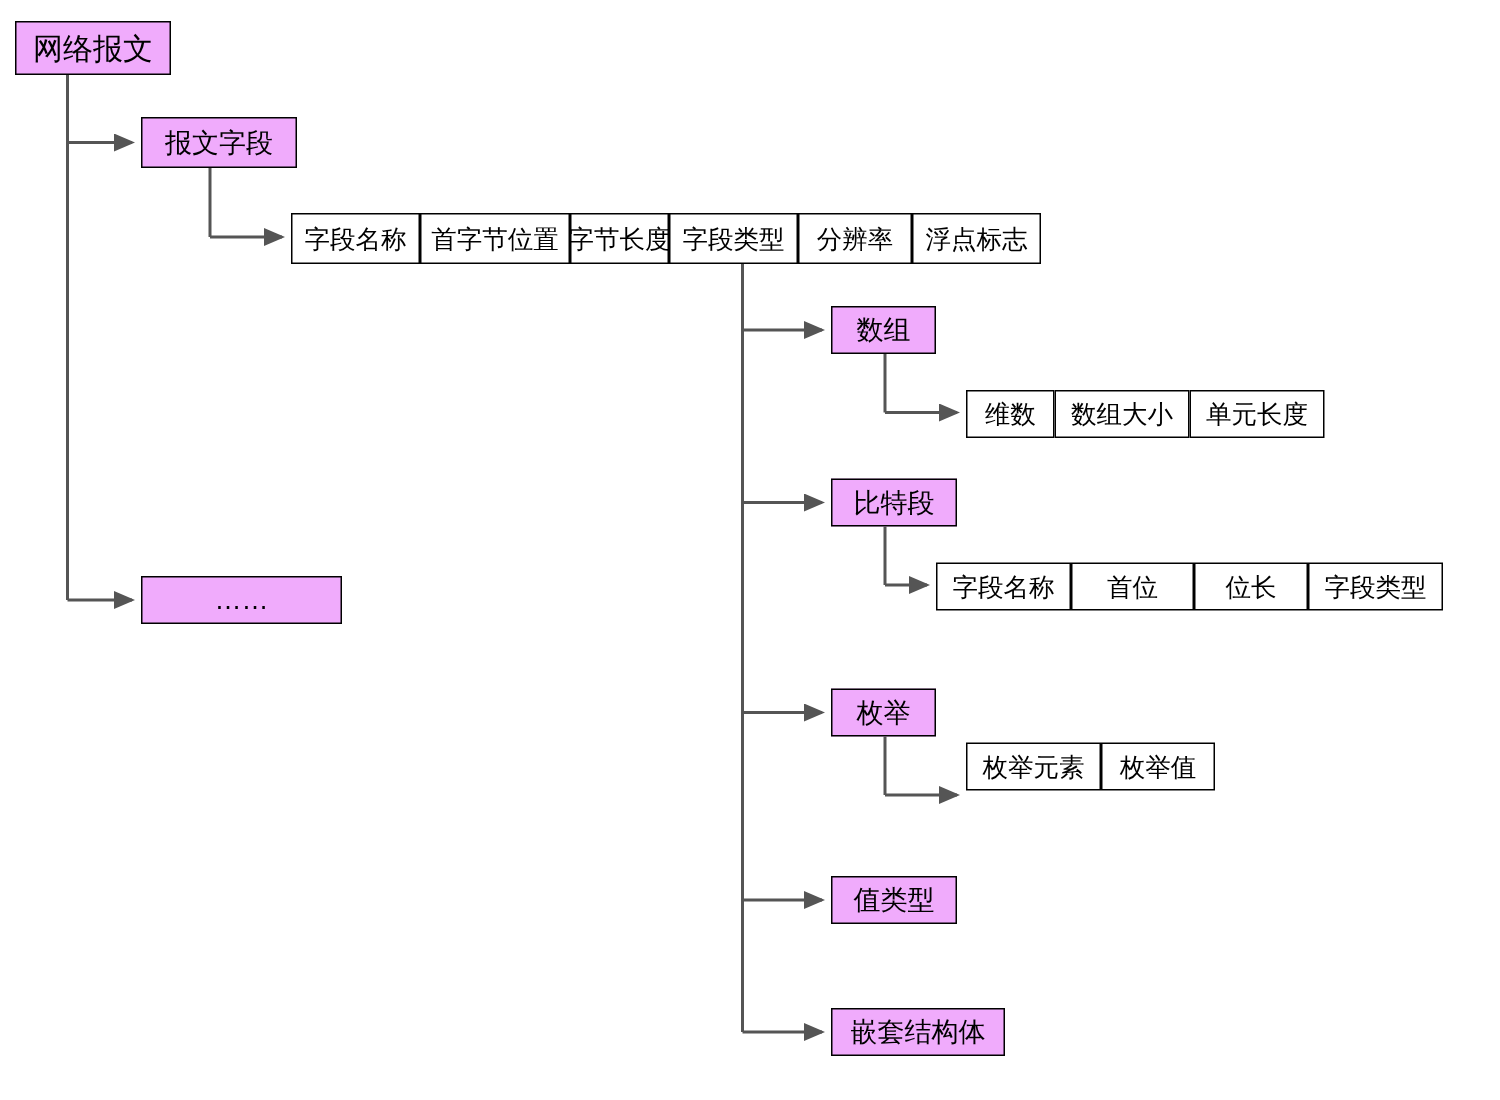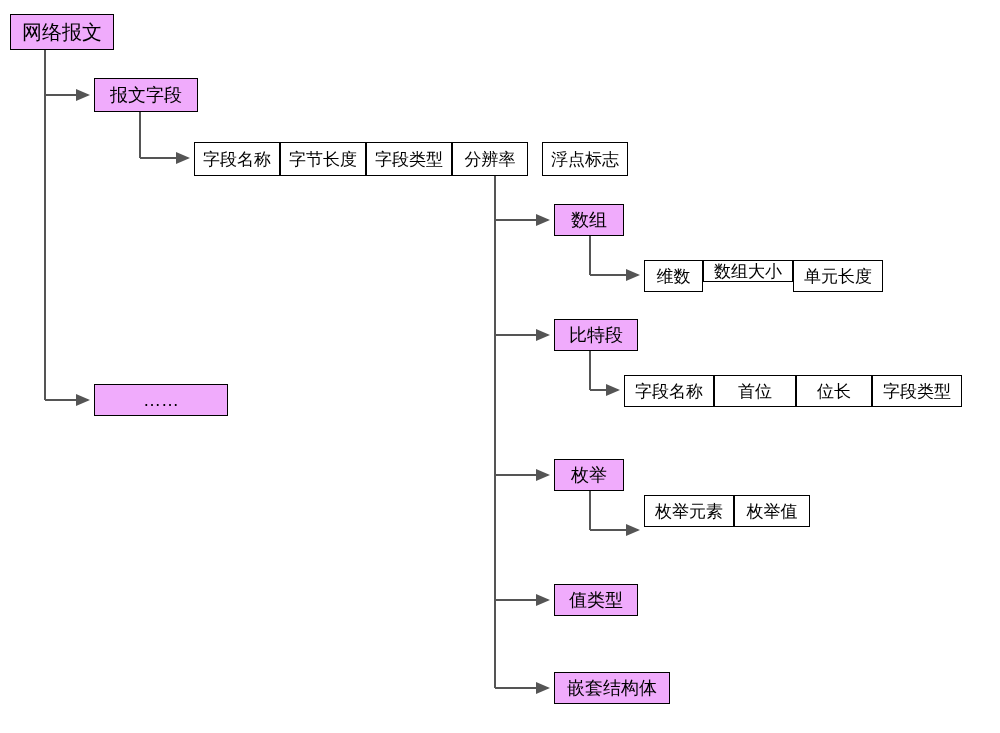--- a/index.html
+++ b/index.html
@@ -98,42 +98,45 @@
 </div>
 
 <div class="box" style="left:94px; top:384px; width:134px; height:32px;">
   <span>……</span>
 </div>
 
 <div class="row" style="left:194px; top:142px;">
   <div class="cell" style="width:86px; height:34px;">
     <span>字段名称</span>
   </div>
-  <div class="cell" style="width:86px; height:34px;">
+  <div class="cell" style="width:100px; height:34px;">
+    <span>首字节位置</span>
+  </div>
+  <div class="cell" style="width:66px; height:34px;">
     <span>字节长度</span>
   </div>
   <div class="cell" style="width:86px; height:34px;">
     <span>字段类型</span>
   </div>
   <div class="cell" style="width:76px; height:34px;">
     <span>分辨率</span>
   </div>
-  <div class="cell" style="width:86px; height:34px; margin-left:14px;">
+  <div class="cell" style="width:86px; height:34px; ">
     <span>浮点标志</span>
   </div>
 </div>
 
 <div class="box" style="left:554px; top:204px; width:70px; height:32px;align-items:center;">
   <span>数组</span>
 </div>
 <div class="row" style="left:644px; top:260px;">
   <div class="cell" style="width:59px; height:32px;">
     <span>维数</span>
   </div>
-  <div class="cell" style="width:90px; height:22px;">
+  <div class="cell" style="width:90px; height:32px;">
     <span>数组大小</span>
   </div>
   <div class="cell" style="width:90px; height:32px;">
     <span>单元长度</span>
   </div>
 </div>
 
 <div class="box" style="left:554px; top:319px; width:84px; height:32px;">
   <span>比特段</span>
 </div>

